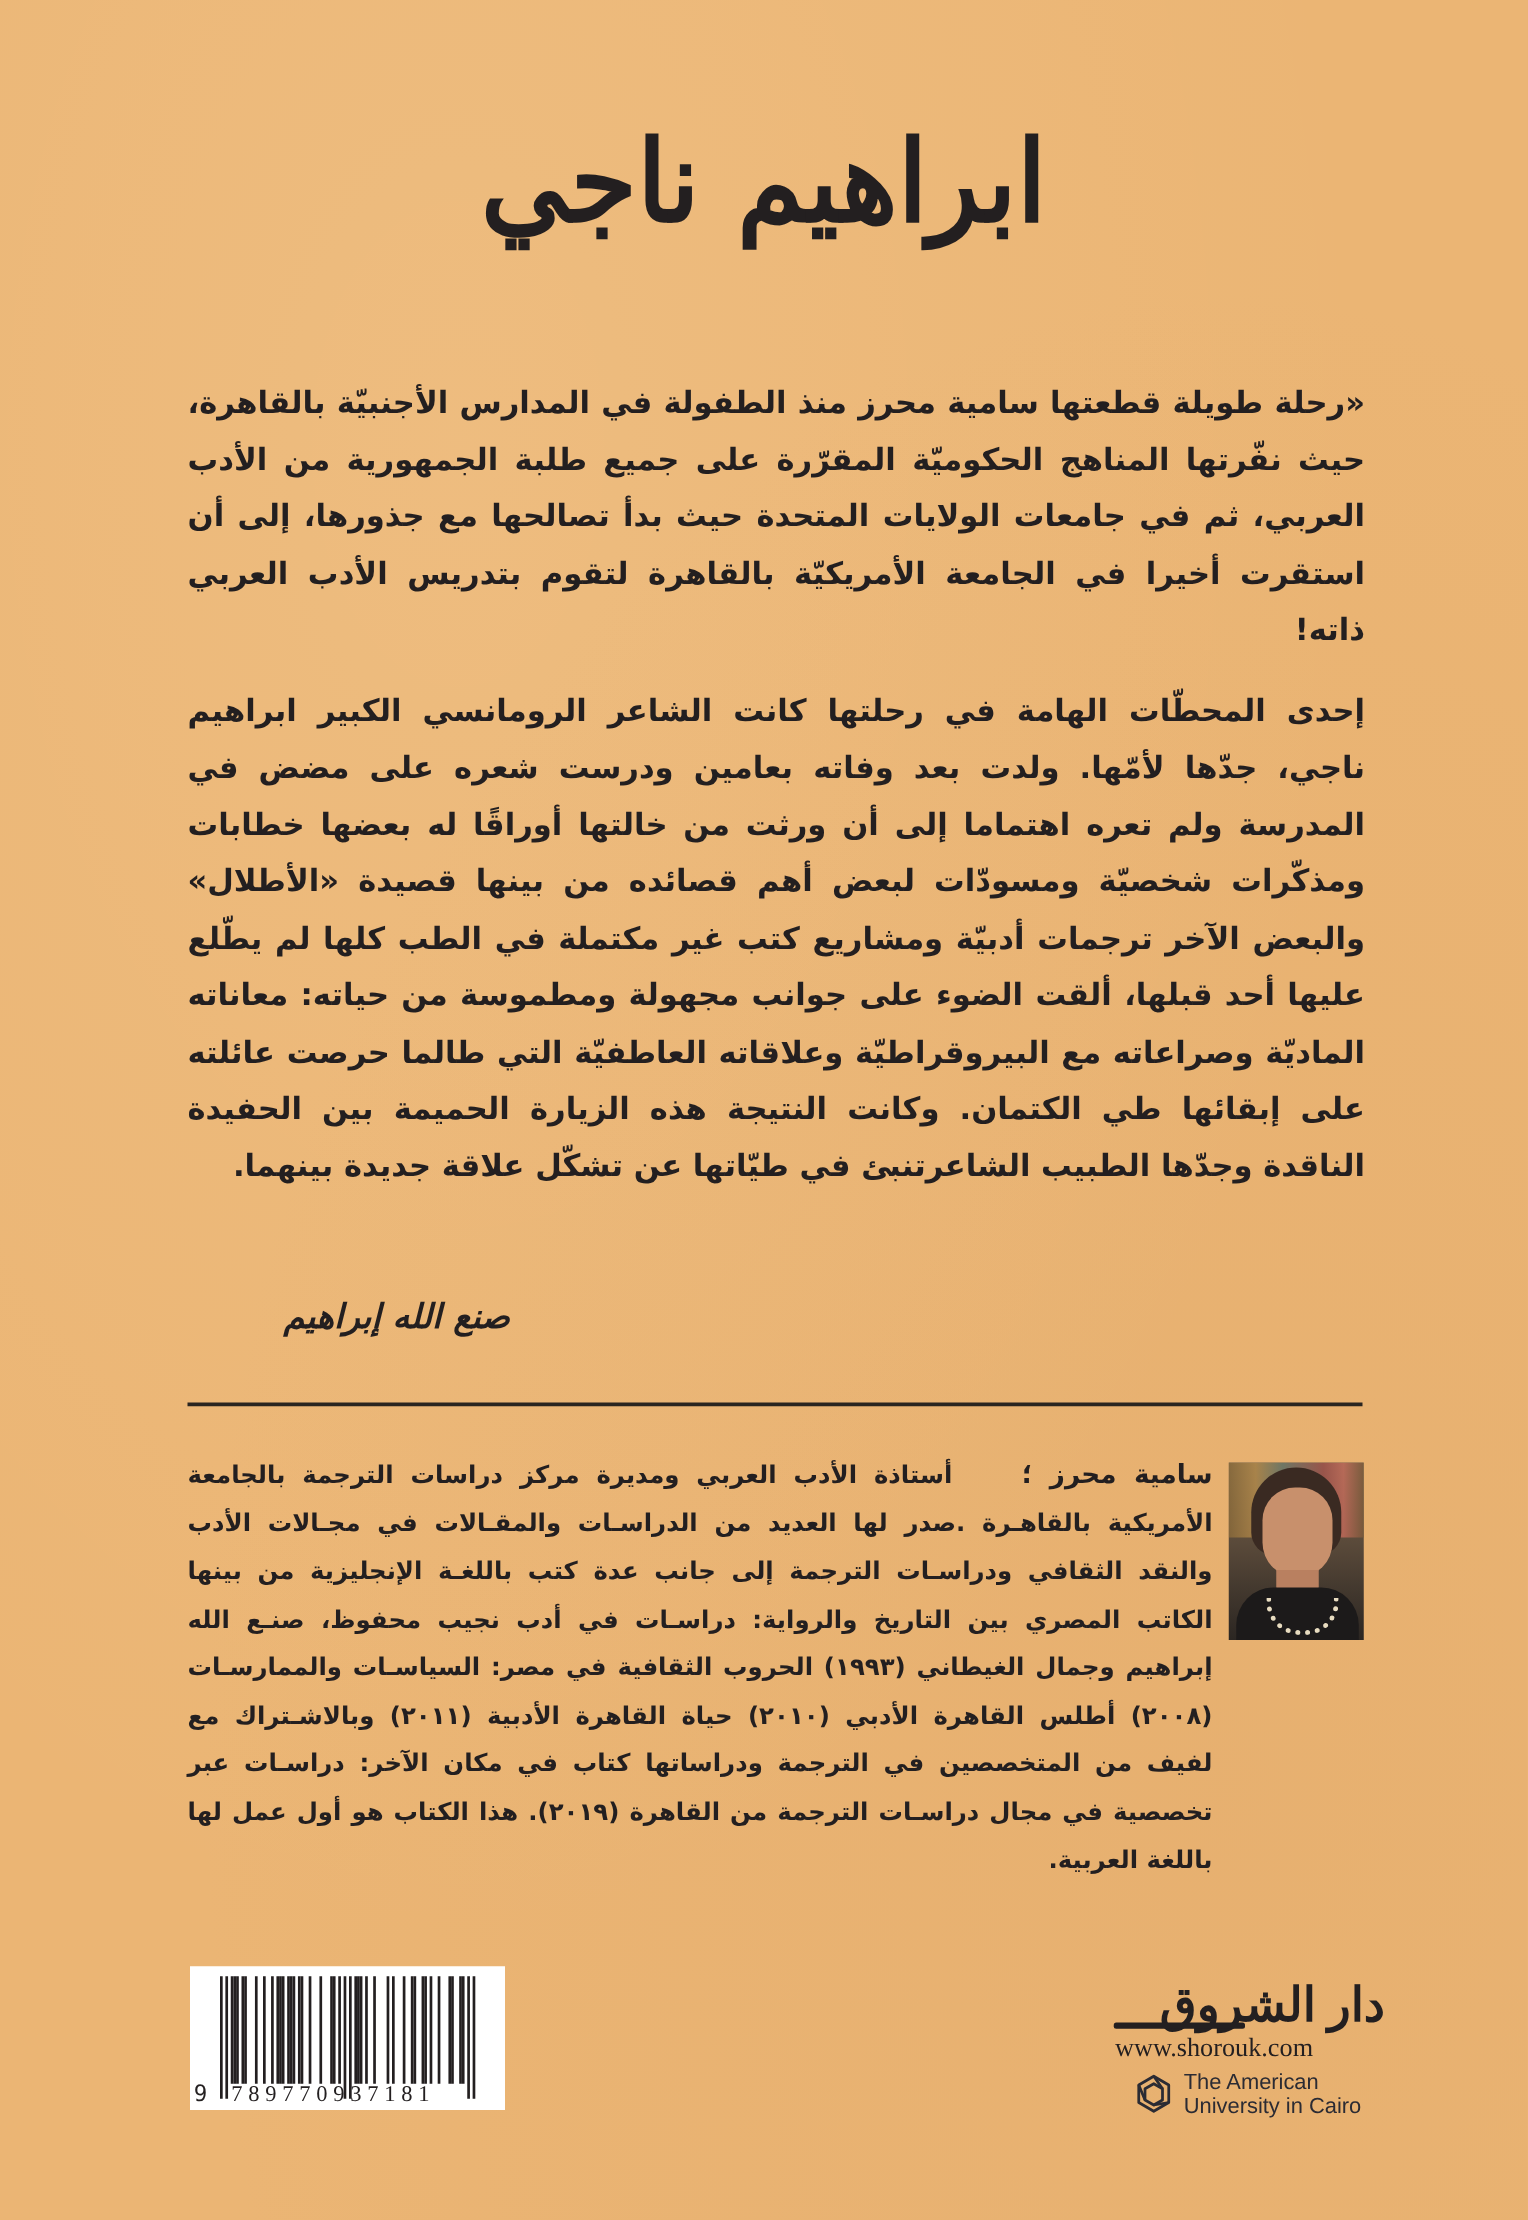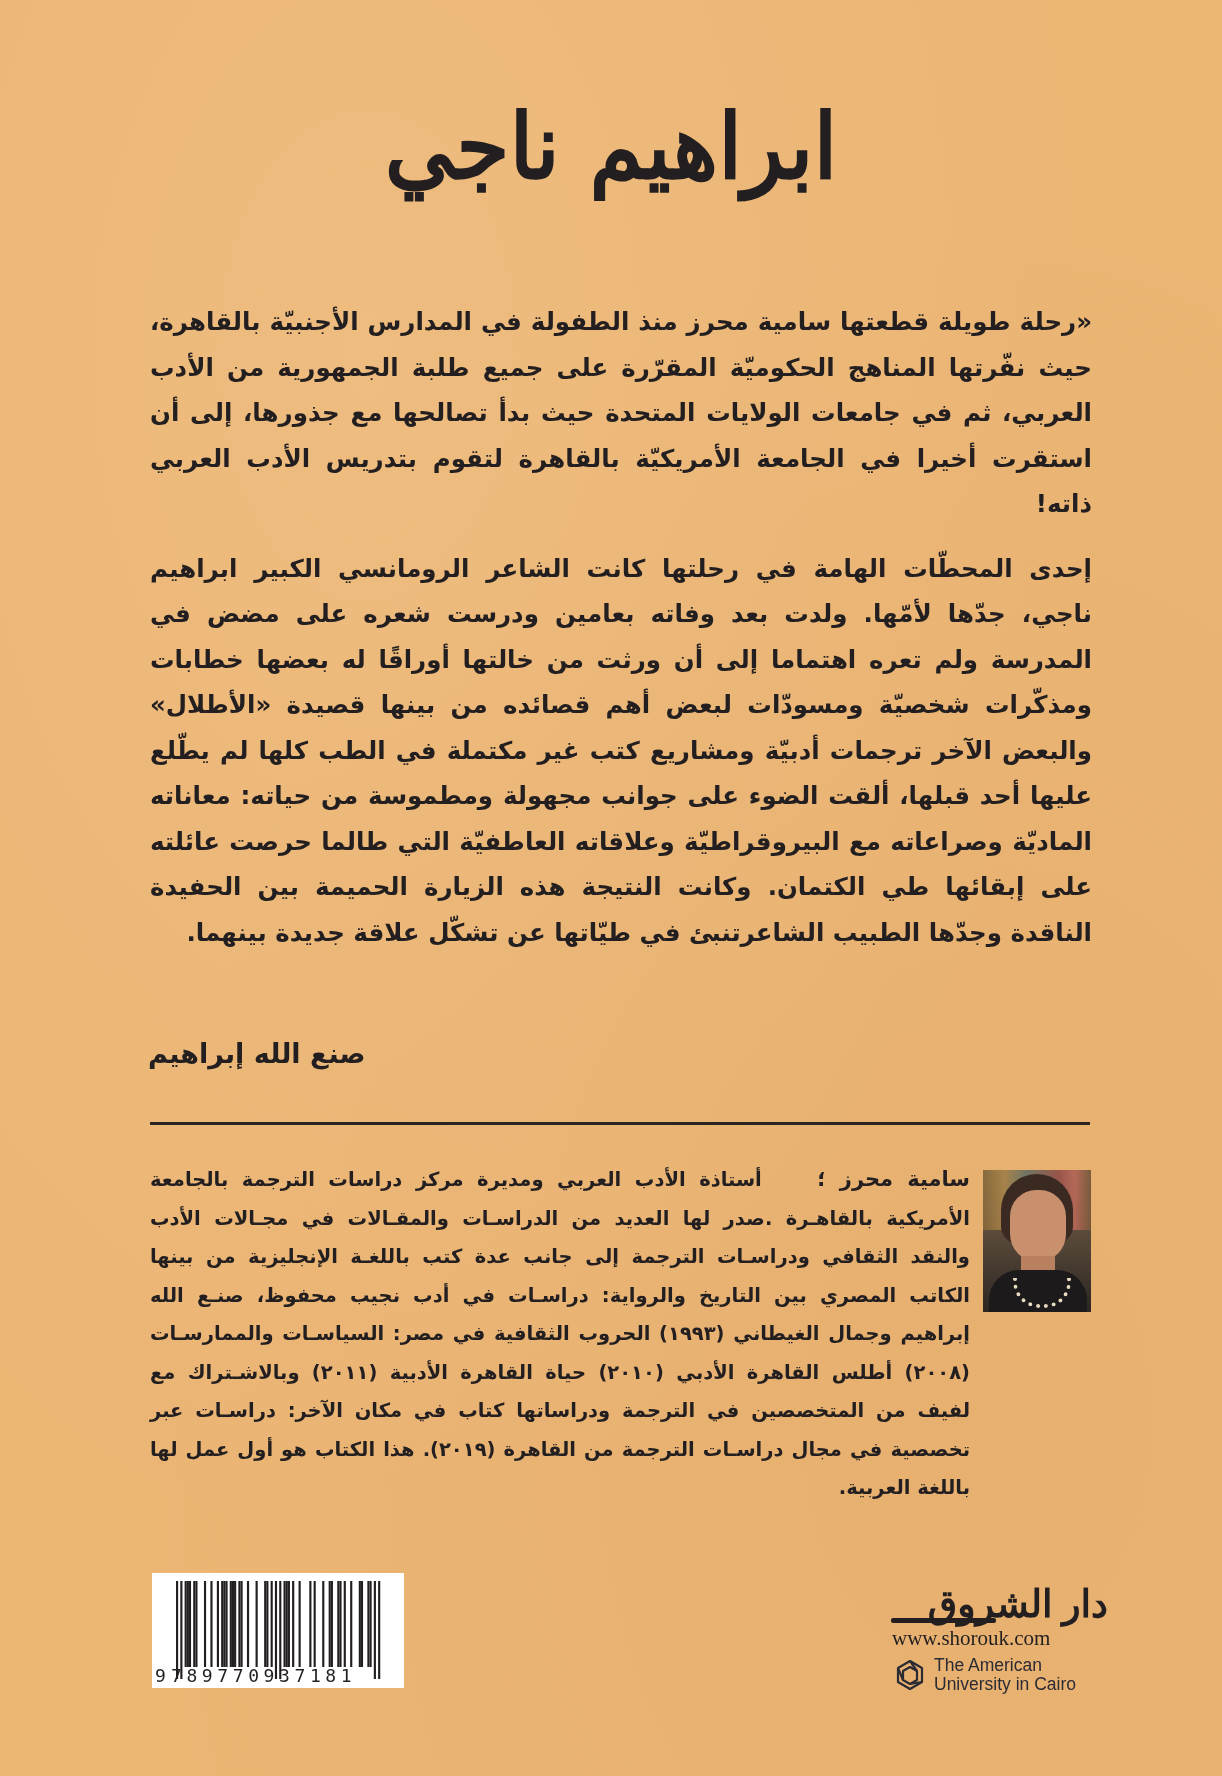--- a/index.html
+++ b/index.html
@@ -33,21 +33,21 @@
       font-size: 24.5px; line-height: 45.5px;
       font-weight: bold;
       color: #231f20;
     }
     .blurb p { margin: 14px 0 19px 0; text-align-last: right; }
     .signature {
       position: absolute; right: 875px; top: 1038px;
       width: 260px; text-align: right; direction: rtl;
       font-size: 27px; font-weight: bold;
     }
-    .signature { left: 148px; right: auto; text-align: left; }
+    .signature { left: 148px; right: auto; text-align: right; font-style: italic; }
     .divider {
       position: absolute; left: 150px; width: 940px; top: 1122px;
       height: 3px; background: #2a2520;
     }
     .author-photo {
       position: absolute; left: 983px; top: 1170px;
       width: 108px; height: 142px;
       background: linear-gradient(180deg, #7c6a4e 0%, #5a4a3a 45%, #2b2622 100%);
       overflow: hidden;
     }
@@ -93,41 +93,41 @@
       width: 252px; height: 115px;
       background: #ffffff;
     }
     .barcode svg { position: absolute; left: 0; top: 0; }
     .barcode-digits {
       position: absolute; left: 0; right: 0; bottom: 2px;
       font-family: "DejaVu Sans Mono", monospace;
       font-size: 18px; color: #231f20;
     }
     .bc-first { position: absolute; left: 3px; bottom: 0; }
-    .bc-rest { position: absolute; left: 19px; bottom: 0; letter-spacing: 4.6px; }
+    .bc-rest { position: absolute; left: 33px; bottom: 0; letter-spacing: 4.6px; font-family: Liberation Serif, serif; }
     .publisher {
       position: absolute; left: 885px; top: 1570px; width: 230px;
     }
     .pub-ar {
       position: absolute; left: 23px; top: 0; width: 200px;
       text-align: right; direction: rtl;
       font-size: 38px; font-weight: bold; color: #231f20;
       font-family: Liberation Serif, serif;
       margin-top: 12px;
     }
     .pub-underline {
       position: absolute; left: 6px; top: 48px; width: 105px; height: 5px;
       background: #231f20; border-radius: 2px;
     }
     .pub-url {
       position: absolute; left: 7px; top: 56px;
       font-family: "Liberation Serif", serif; font-size: 21px; color: #231f20;
     }
     .auc {
-      position: absolute; left: 7px; top: 84px; width: 230px; height: 50px;
+      position: absolute; left: 20px; top: 84px; width: 230px; height: 50px;
     }
     .auc-icon { position: absolute; left: 0; top: 4px; width: 36px; height: 36px; }
     .auc-text {
       position: absolute; left: 42px; top: 2px;
       font-family: "Liberation Sans", sans-serif; font-size: 17.5px; line-height: 19px;
       color: #2b2b33;
     }
   </style>
 </head>
 <body>

